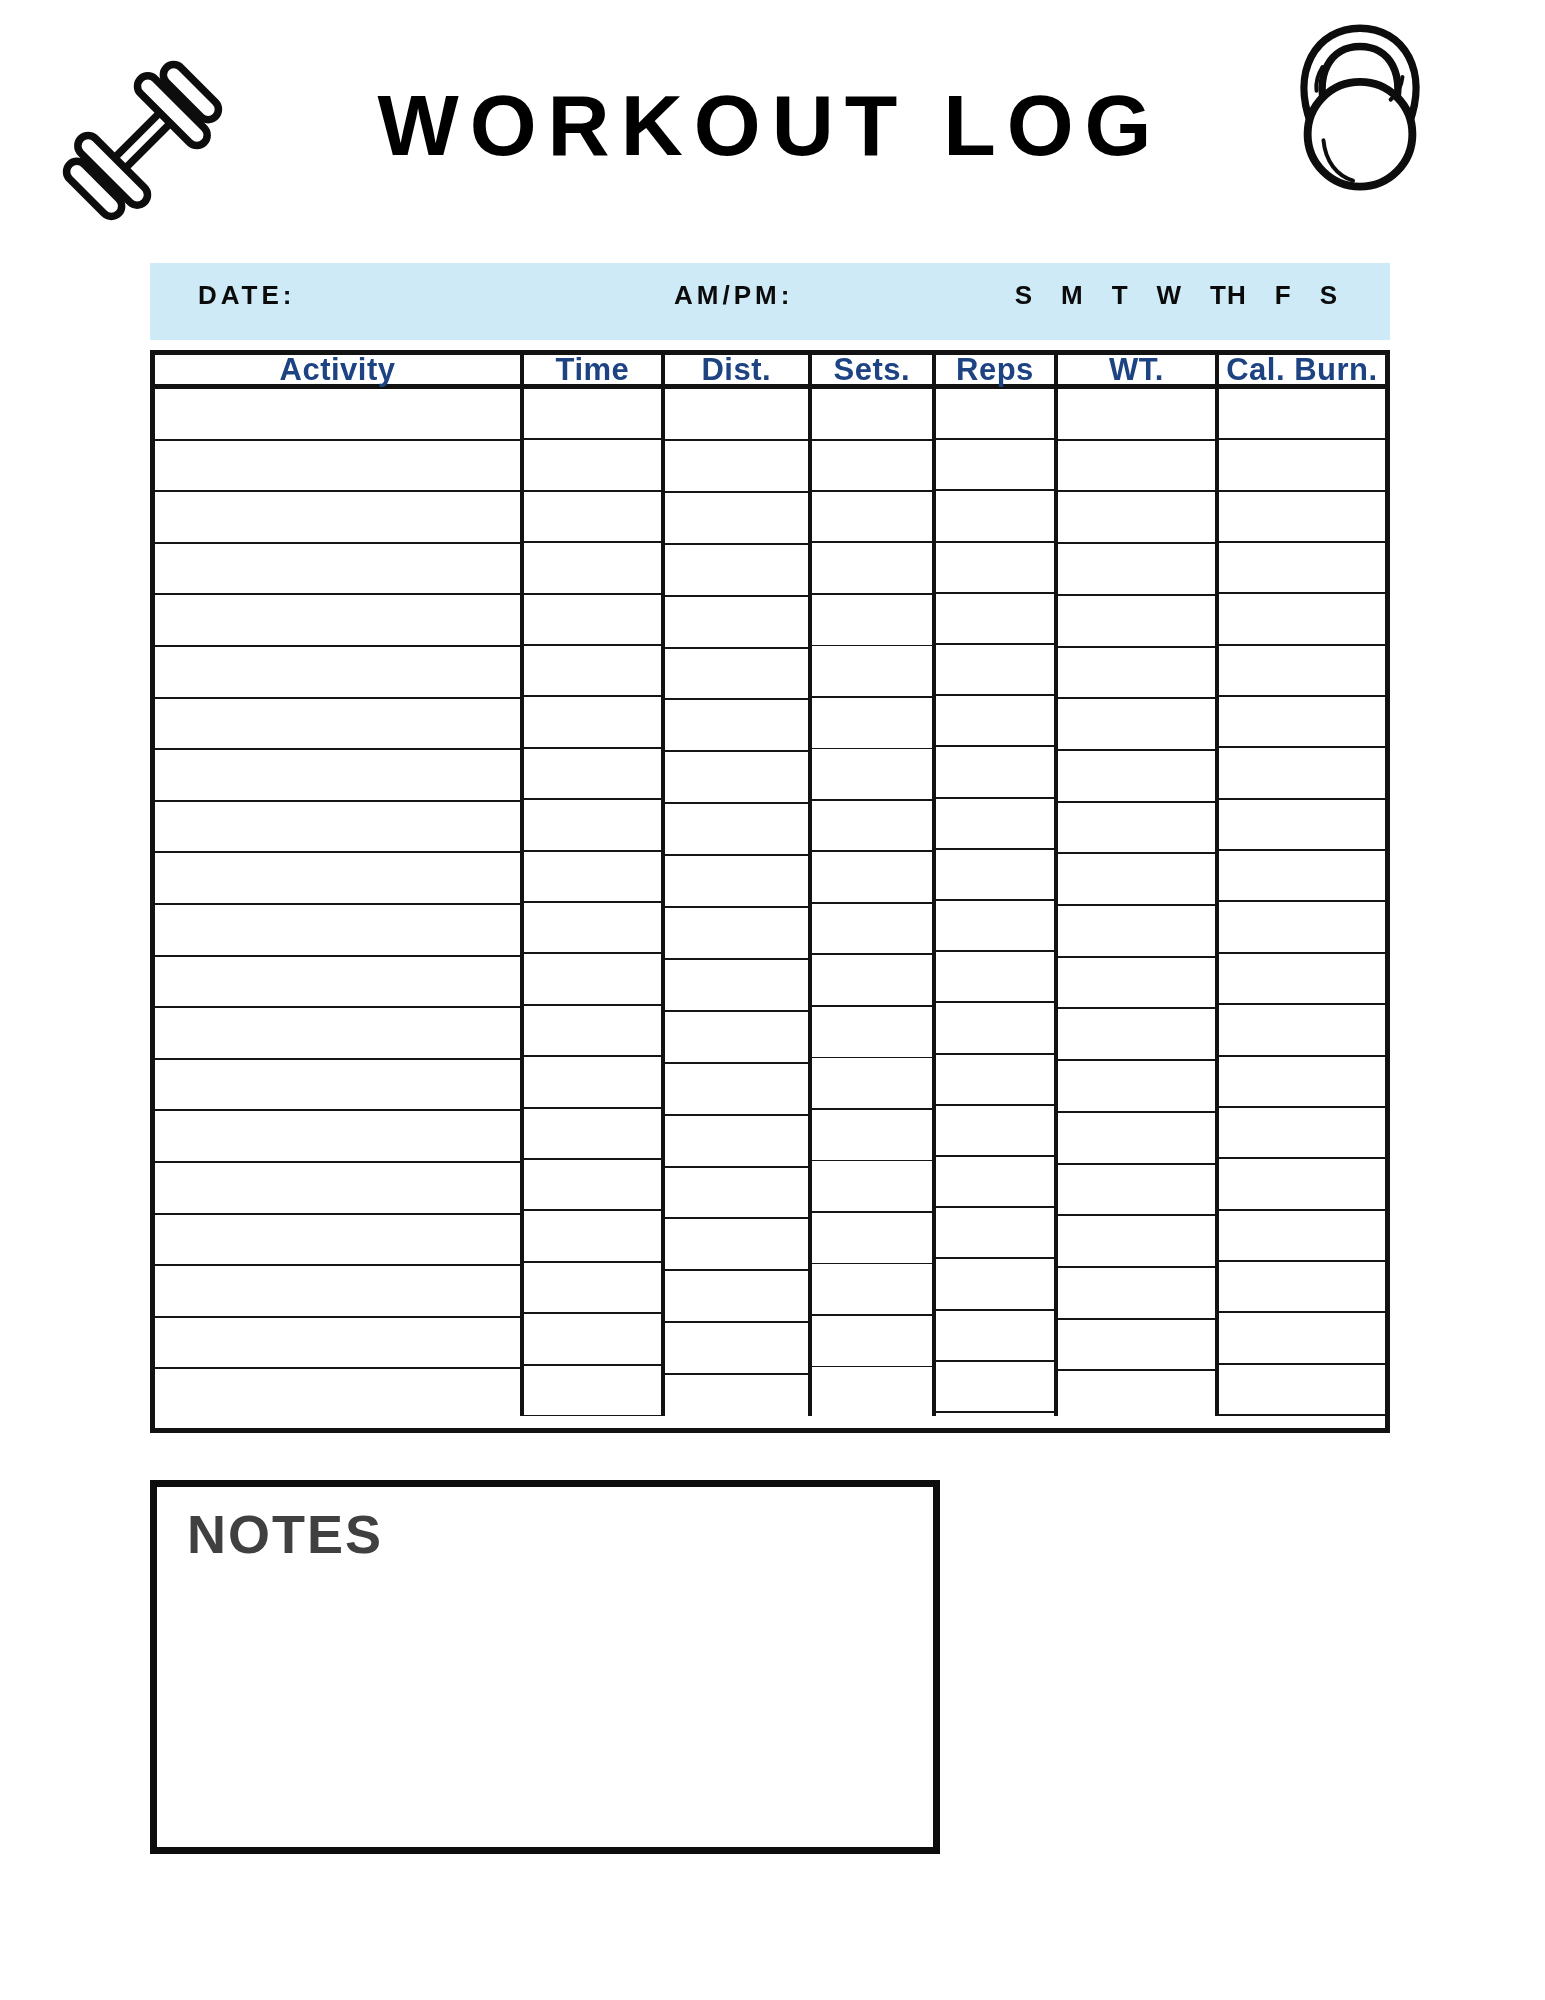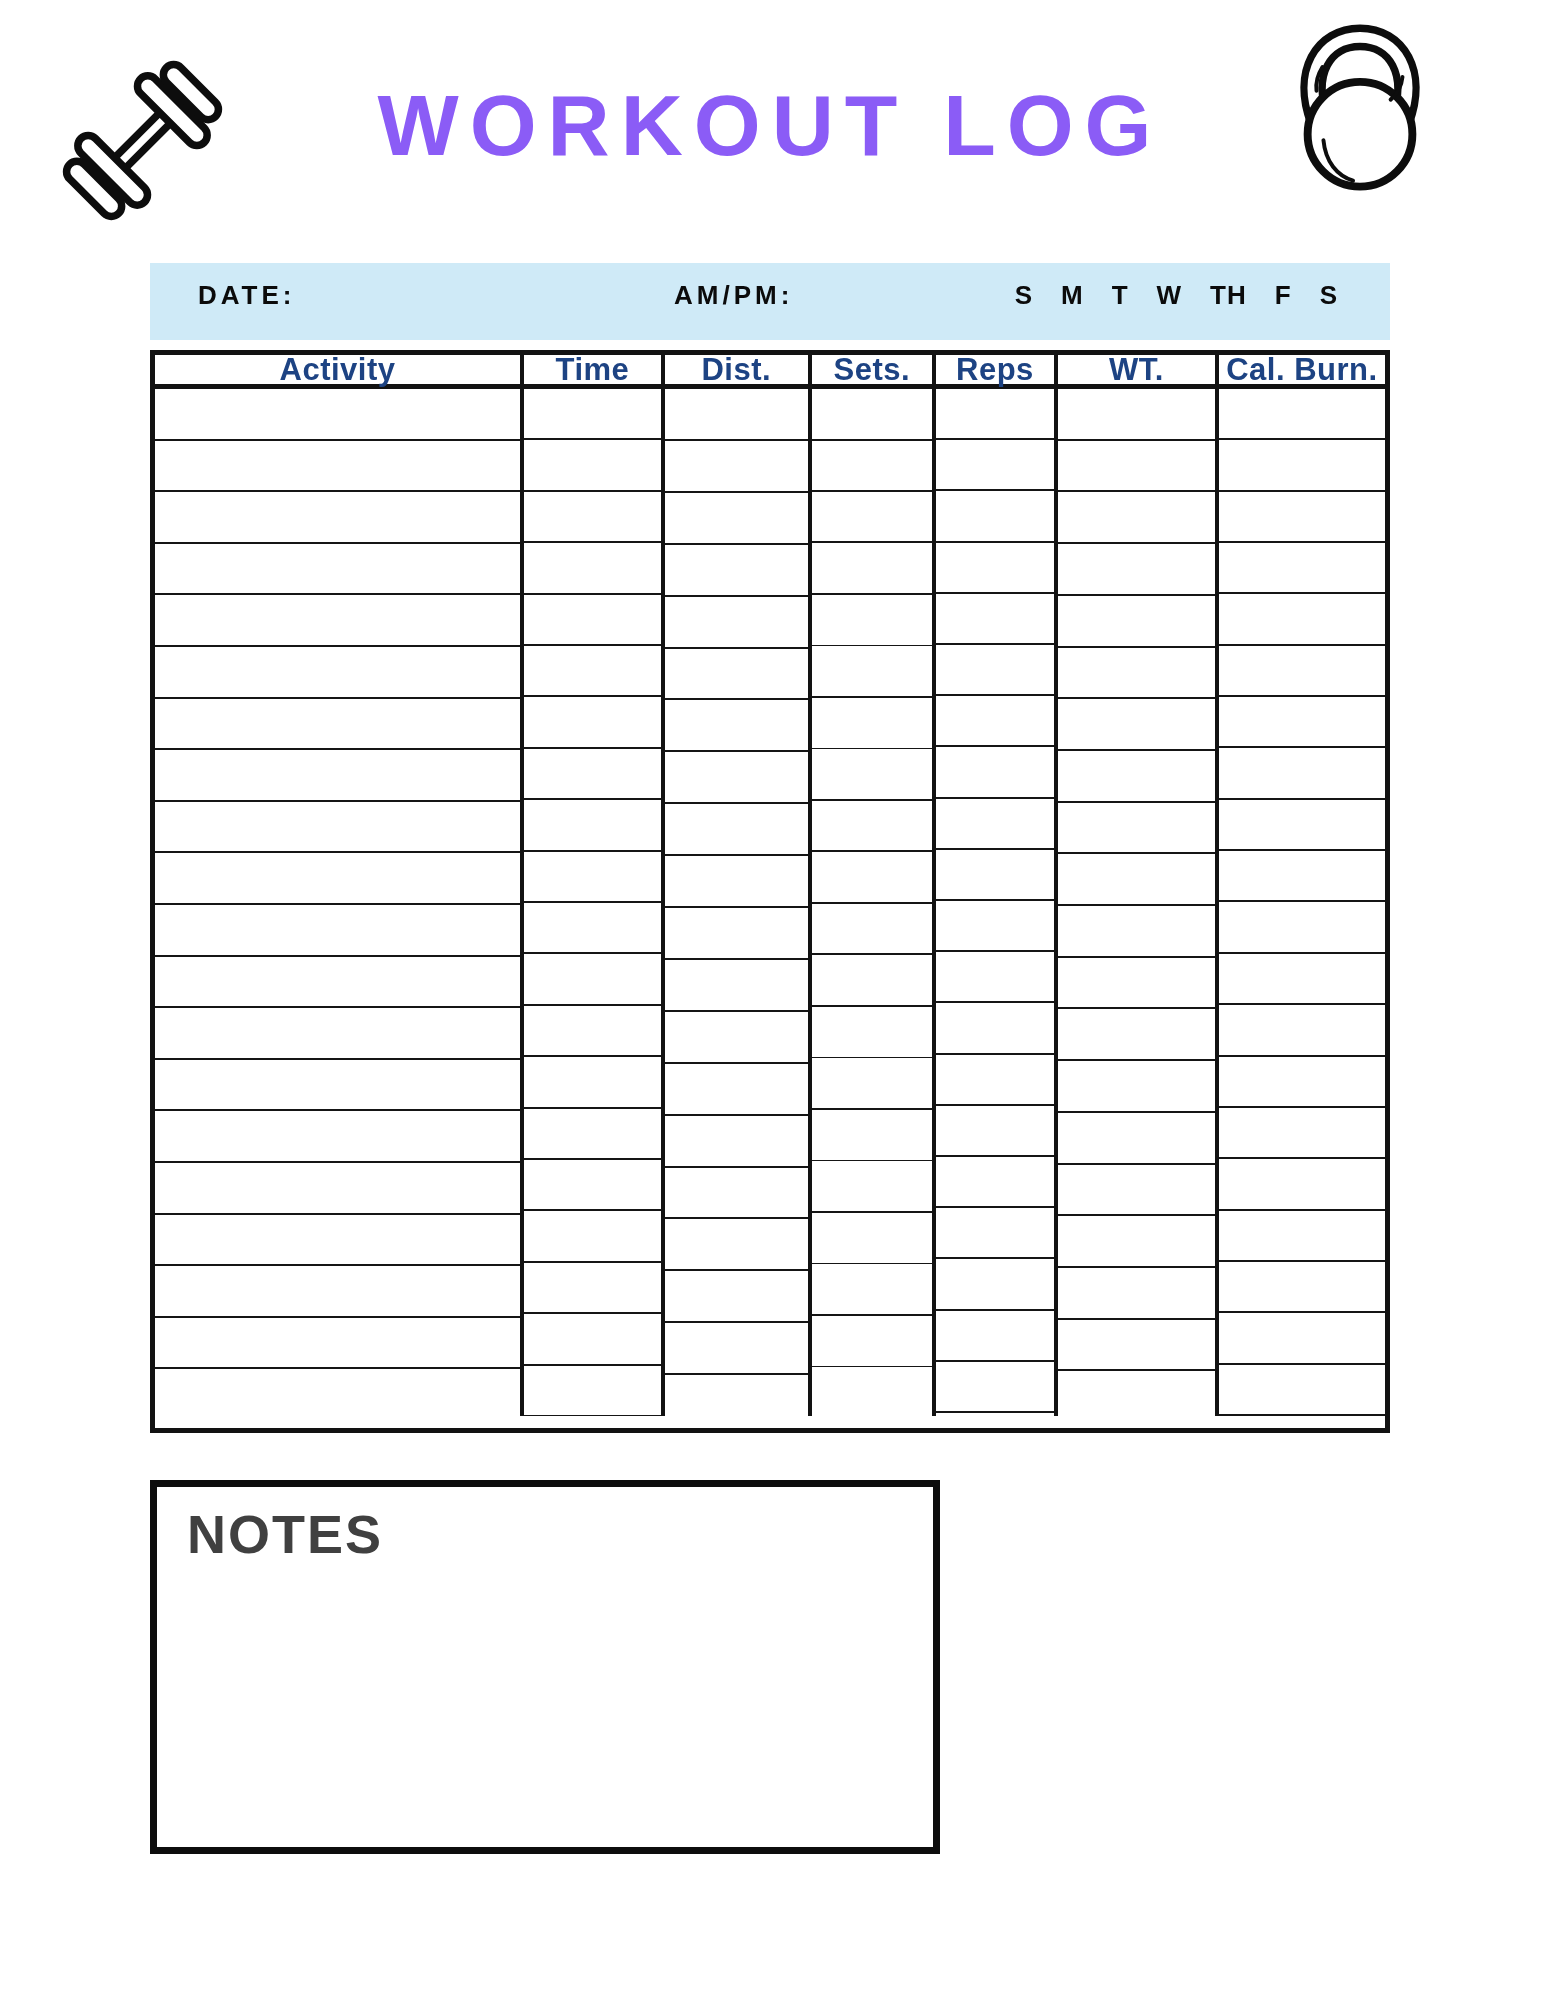--- a/index.html
+++ b/index.html
@@ -4,21 +4,21 @@
 <style>
   html,body{margin:0;padding:0;background:#ffffff;}
   #page{
     position:relative;width:1545px;height:2000px;background:#ffffff;overflow:hidden;
     font-family:"Liberation Sans",sans-serif;color:#111;
   }
   
   #title{
     position:absolute;left:150px;top:76px;width:1240px;
     text-align:center;font-size:86px;font-weight:900;letter-spacing:11px;
-    color:#8b5cf6;white-space:nowrap;
+    color:#000000;white-space:nowrap;
   }
   #dumbbell{position:absolute;left:30px;top:28px;width:225px;height:225px;}
   #kettlebell{position:absolute;left:1276px;top:22px;width:168px;height:175px;}
   
   #infobar{
     position:absolute;left:150px;top:263px;width:1240px;height:77px;
     background:#cfeaf7;
   }
   #infobar .lbl{
     position:absolute;top:0;height:65px;display:flex;align-items:center;

